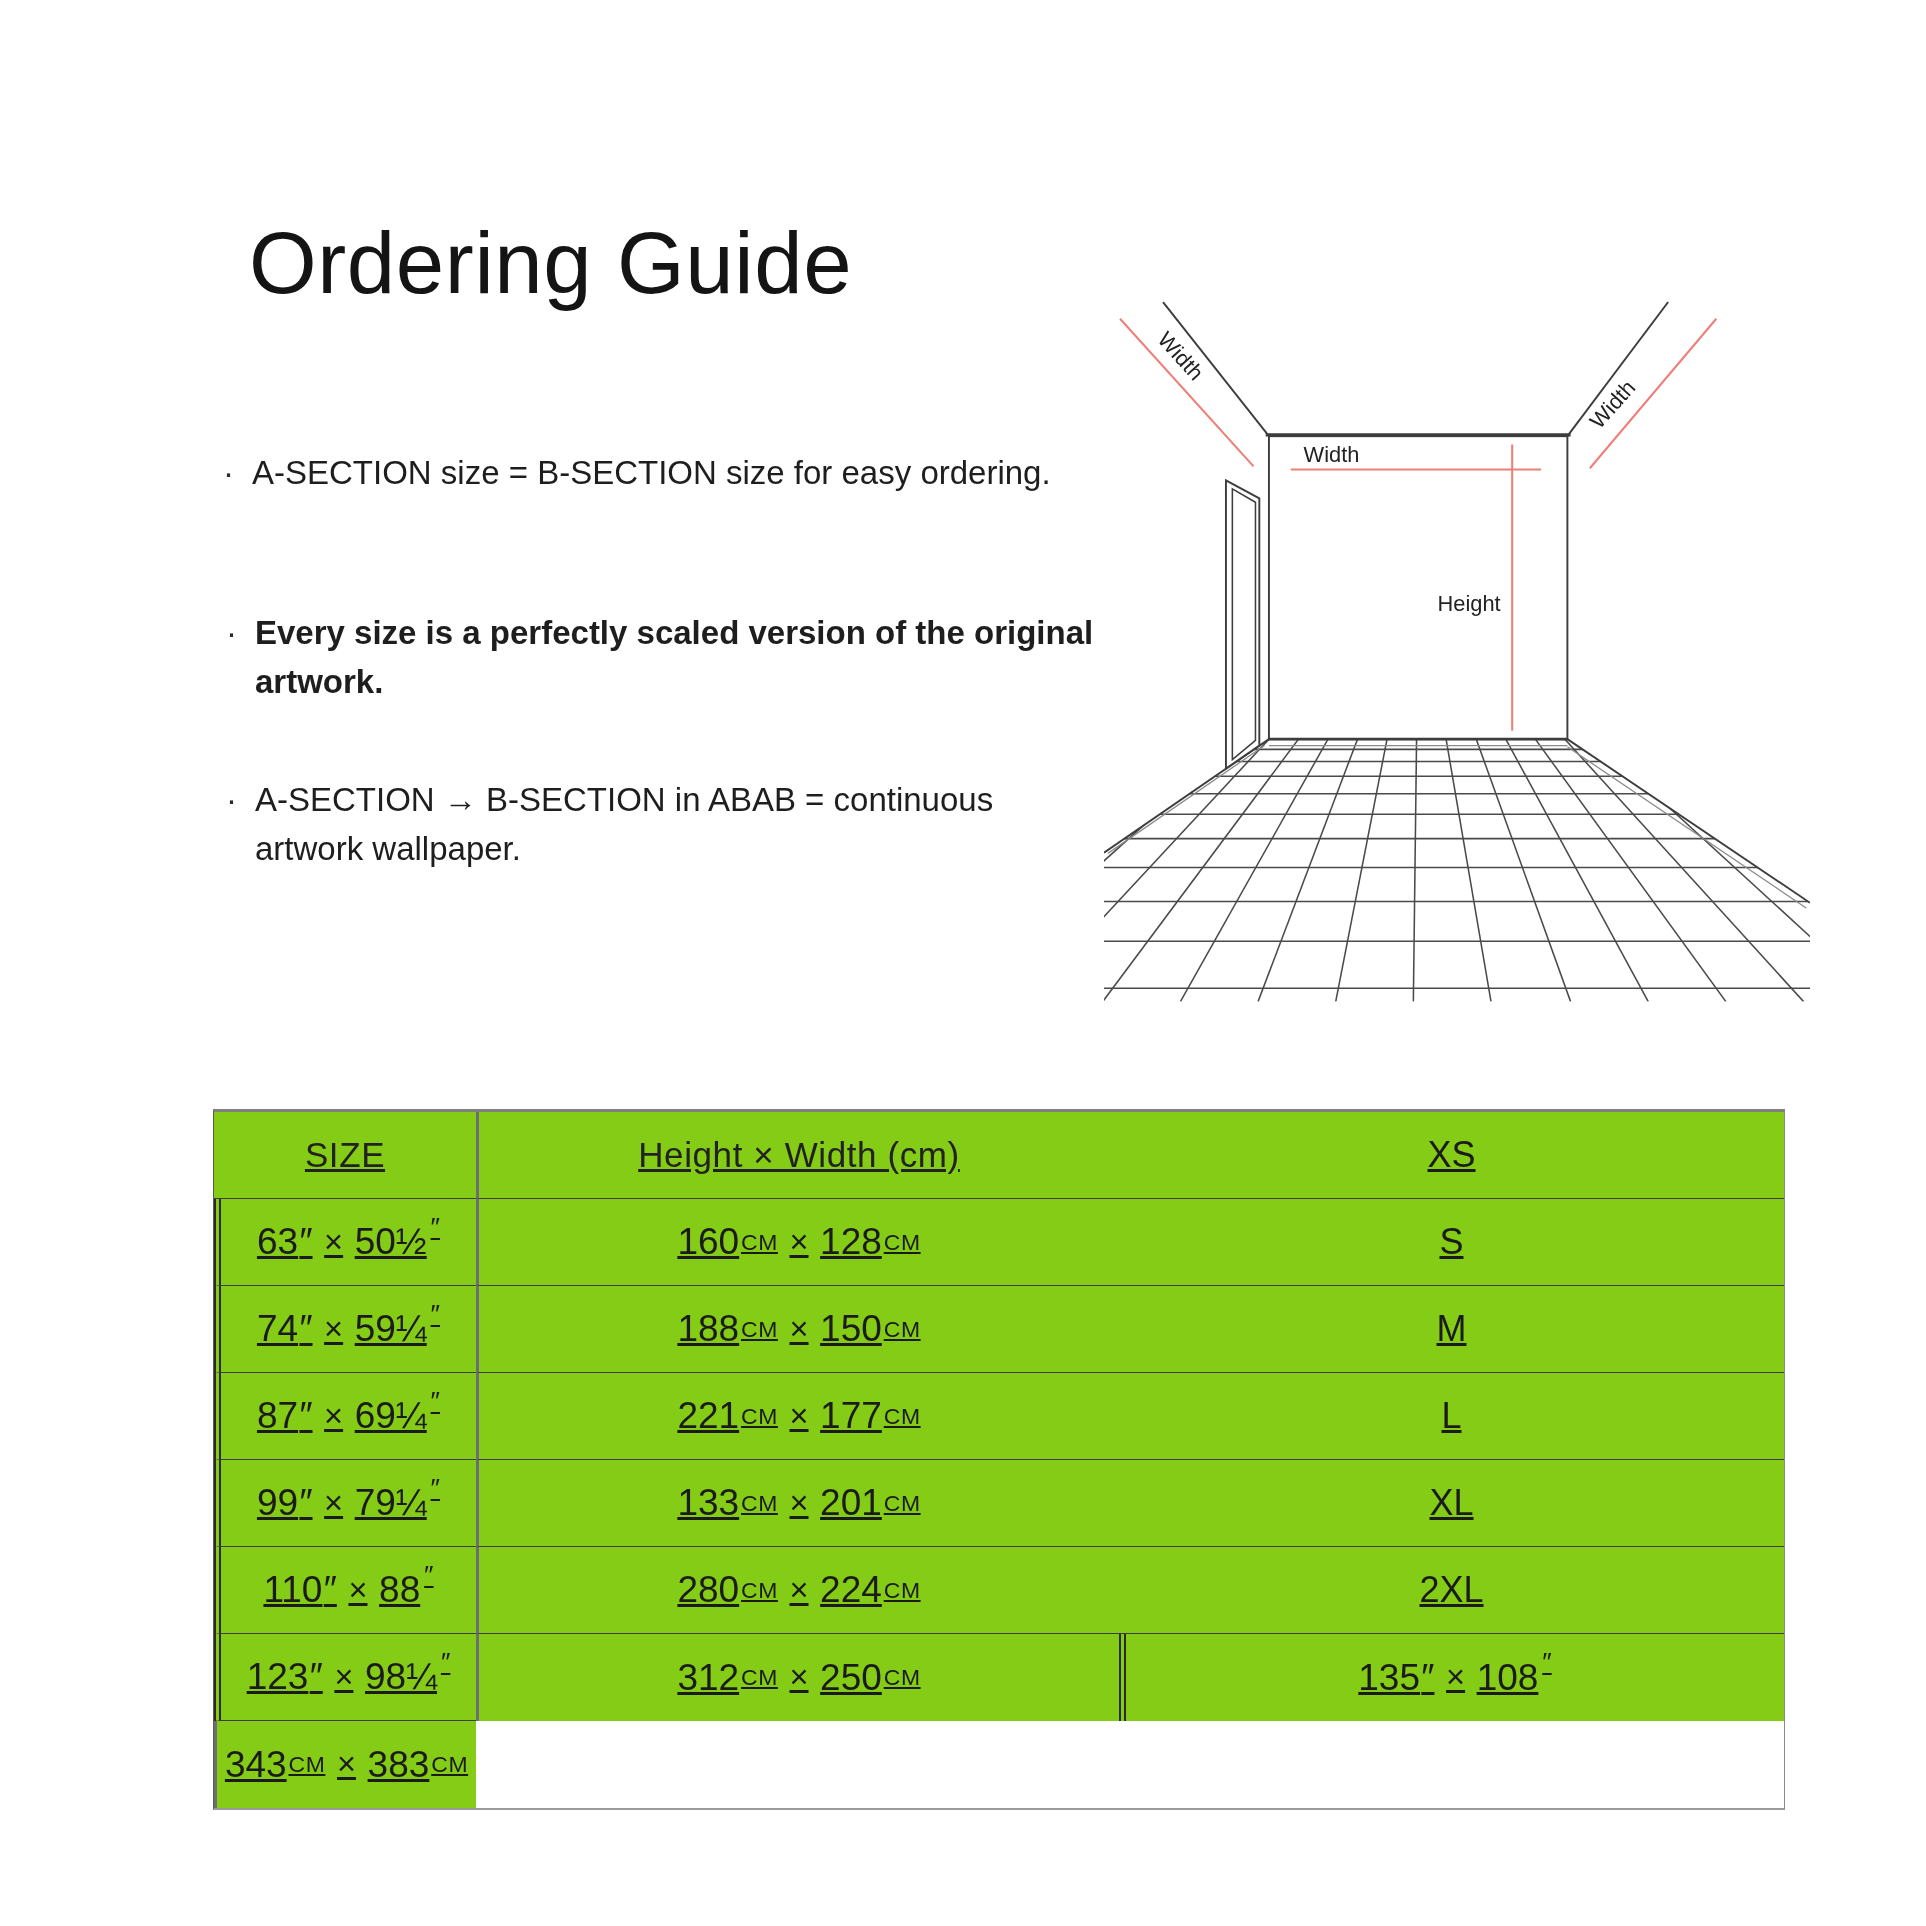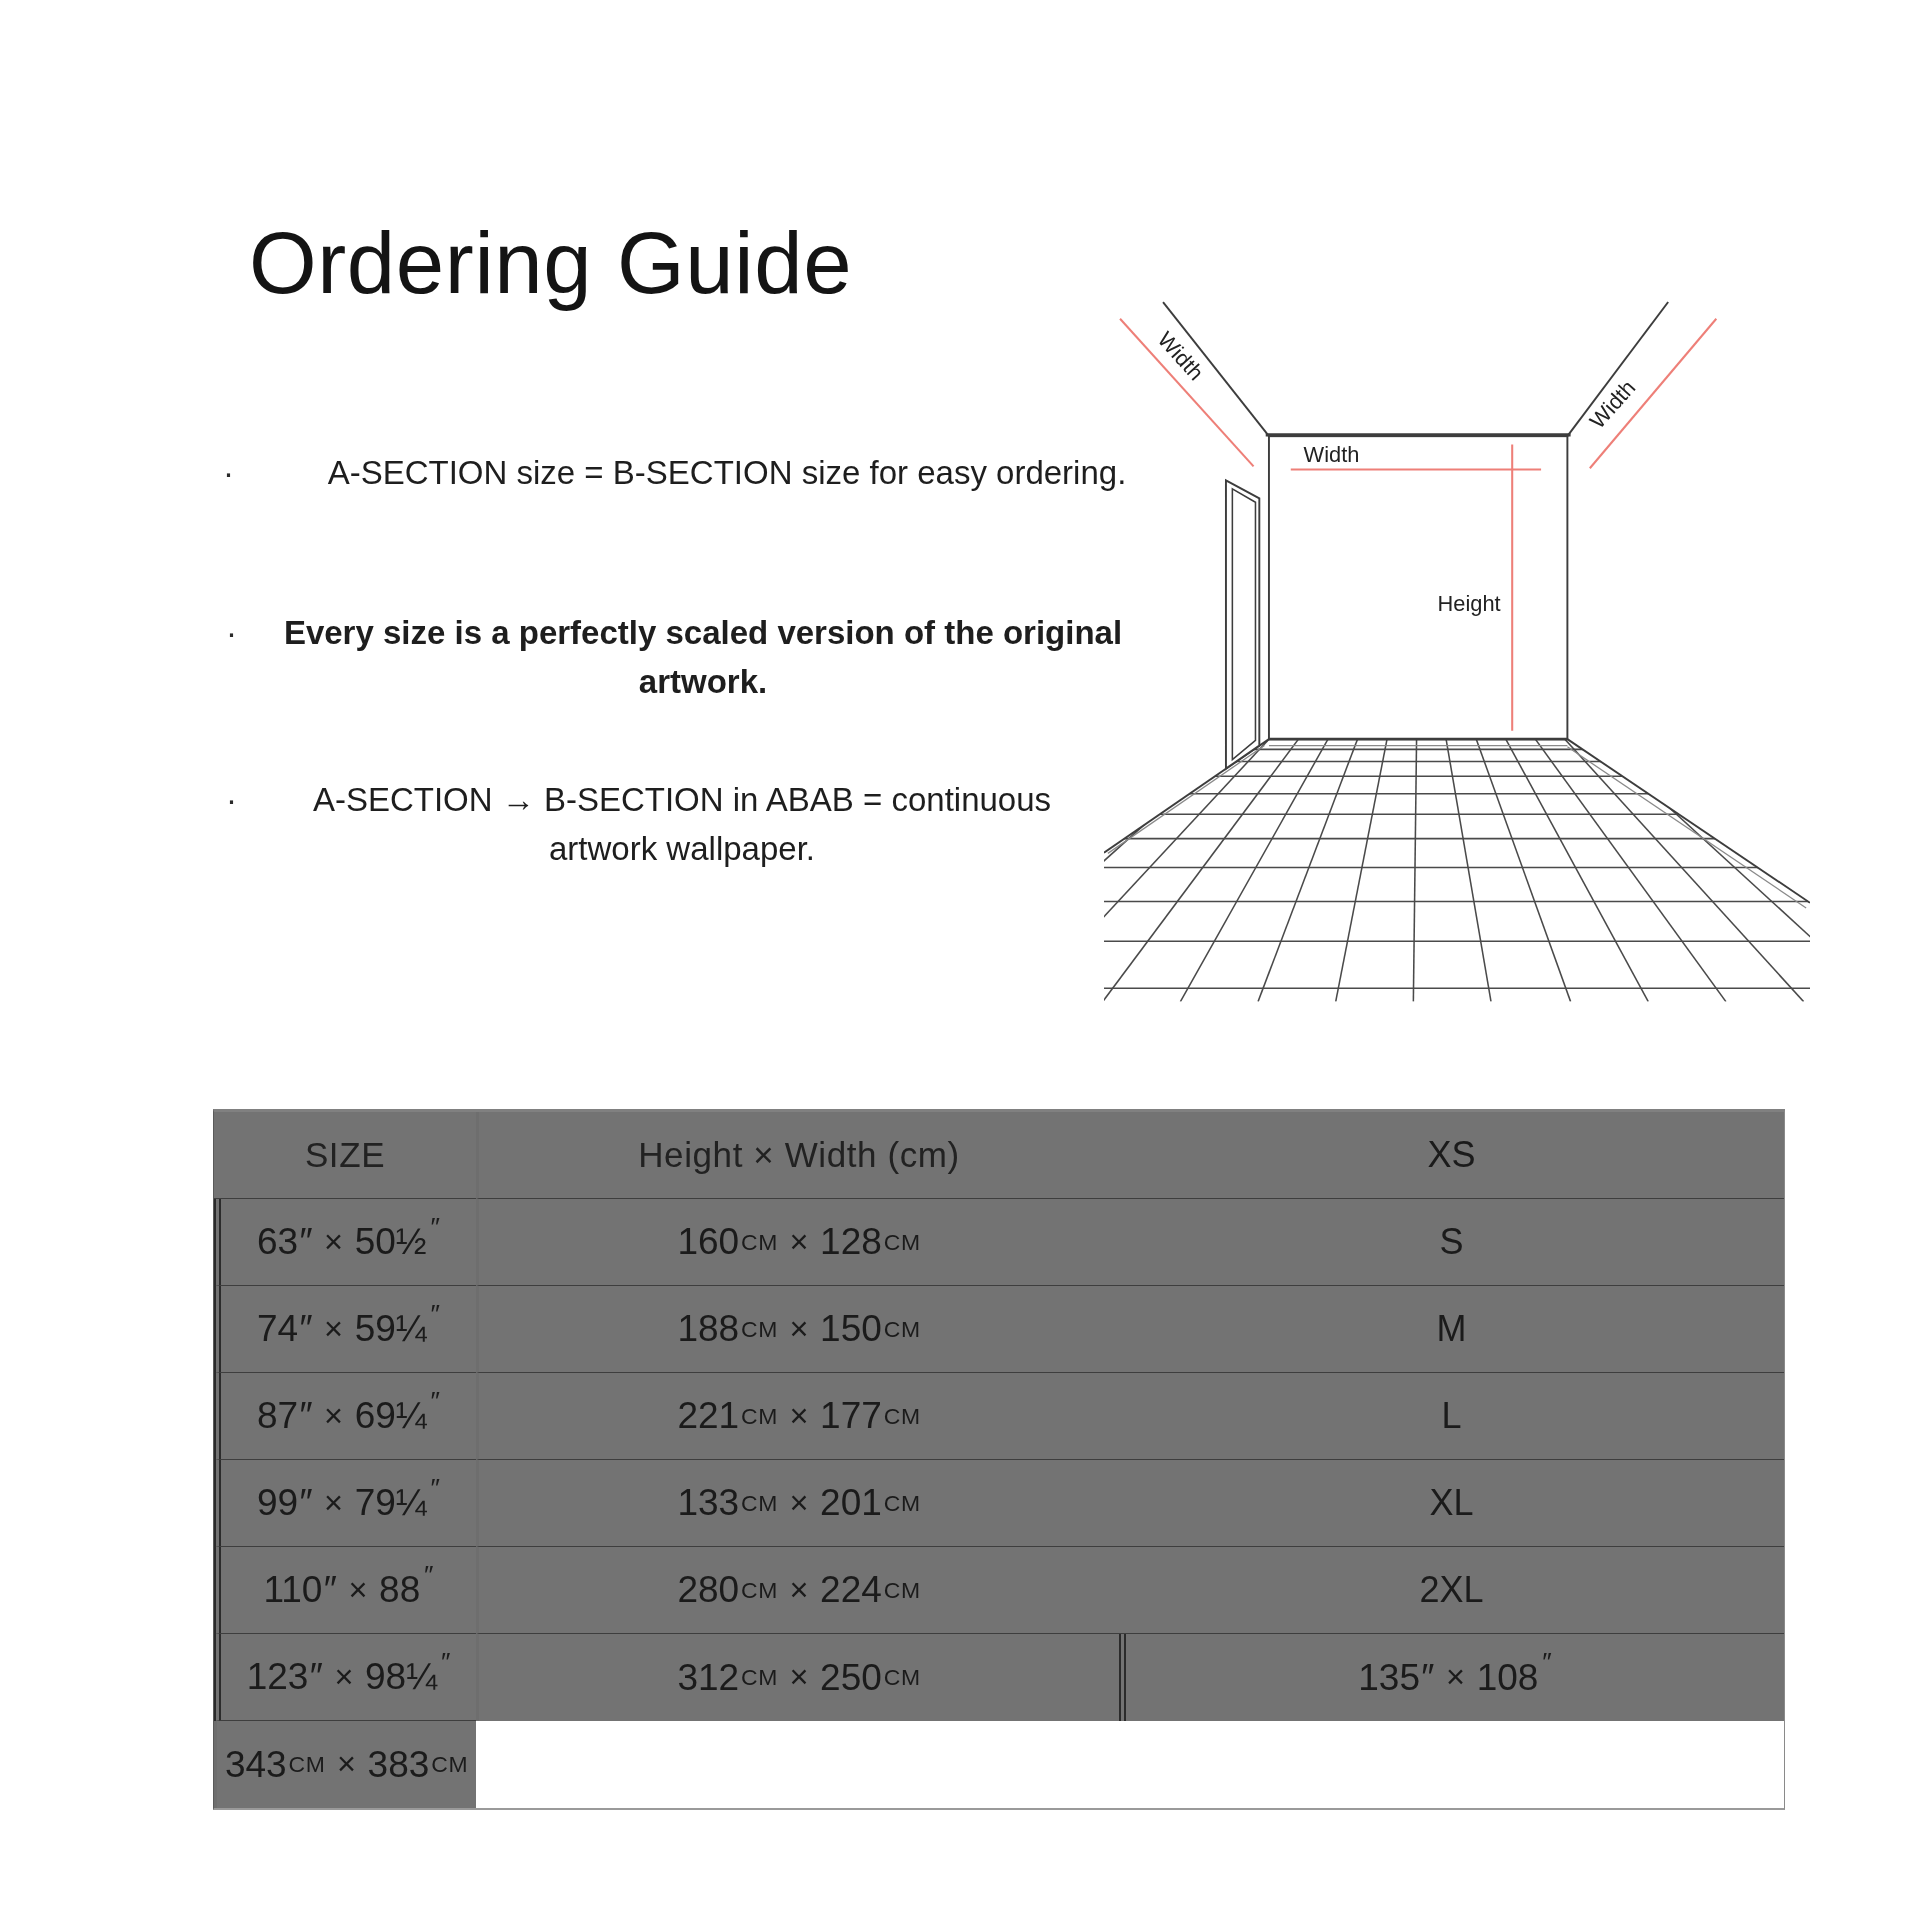--- a/index.html
+++ b/index.html
@@ -8,21 +8,20 @@
     background: #ffffff;
     font-family: "Liberation Sans", "DejaVu Sans", sans-serif;
   }
   .canvas {
     position: relative;
     width: 1926px;
     height: 1926px;
     background: #ffffff;
     overflow: hidden;
     color: #1c1c1c;
-    text-align: center;
   }
 
   
   .title {
     position: absolute;
     left: 249px;
     top: 213px;
     margin: 0;
     font-size: 87px;
     font-weight: 400;
@@ -78,28 +77,29 @@
     grid-template-columns: 262px 643px 665px;
     grid-auto-rows: 87px;
     background: #ffffff;
     border-top: 3.2px solid #808080;
     border-bottom: 2.6px solid #9a9a9a;
     border-left: 1.3px solid #5a5a5a;
     border-right: 1.3px solid #8a8a8a;
   }
   .cell {
     box-sizing: border-box;
-    background: #737373;
+    background: #84cc16;
     border-bottom: 1.9px solid #3e3e3e;
     display: flex;
     align-items: center;
     justify-content: center;
     font-size: 36px;
     color: #1b1b1b;
     white-space: nowrap;
+    text-decoration: underline;
   }
   .cell.c2 { border-left: 7px double #2b2b2b; }
   .cell.c3 { border-left: 3.2px solid #6e6e6e; }
   .size-table .cell:nth-last-child(-n+3) { border-bottom: none; }
   .cell.header { font-size: 35px; letter-spacing: 0.6px; color: #222; }
   .cell.num { font-size: 37px; }
   .cell .sep { margin: 0 11.6px; font-size: 0.88em; }
   .cell .imark { margin-left: 1.3px; }
   .cell sup.imark {
     font-size: 0.72em;

